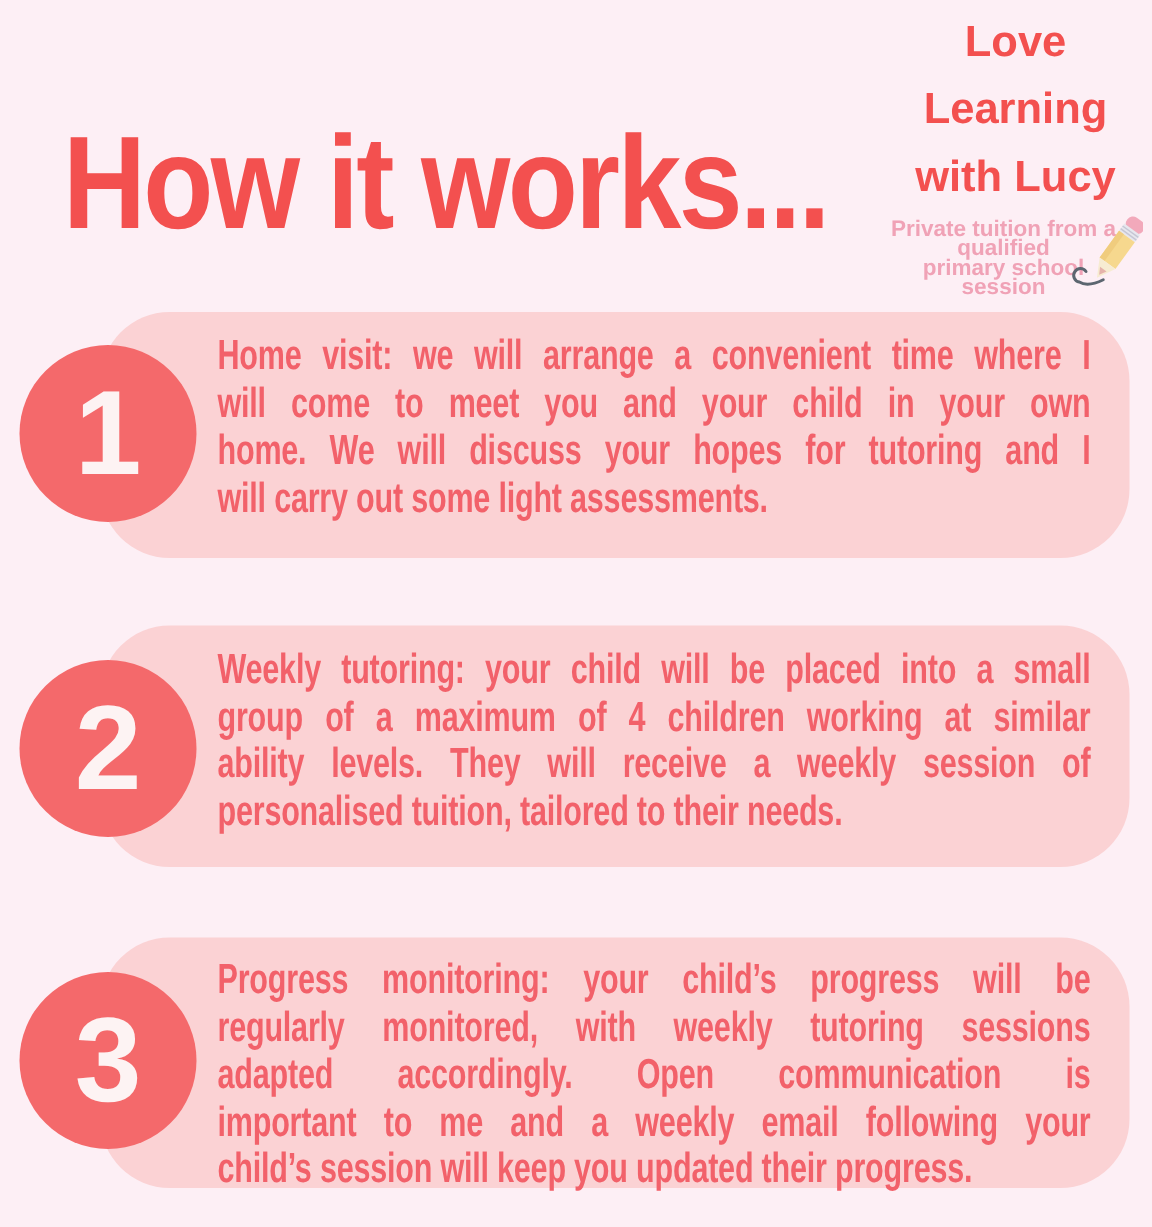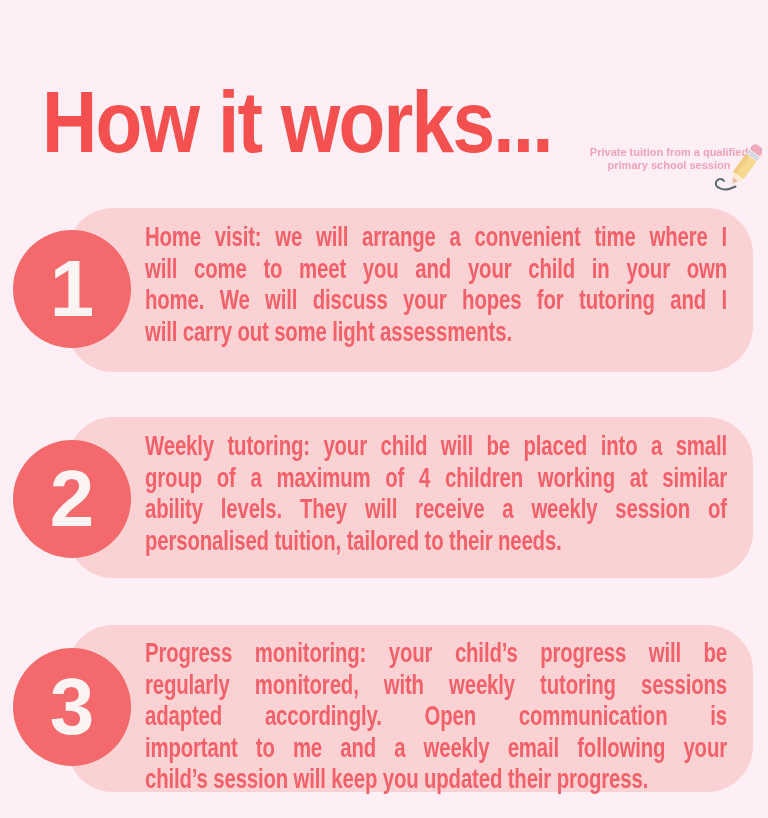--- a/index.html
+++ b/index.html
@@ -43,21 +43,21 @@
   }
 
   .logo-tagline {
     position: absolute;
     left: 586px;
     top: 146px;
     width: 166px;
     text-align: center;
     color: #f0a2b6;
     font-weight: bold;
-    font-size: 11px;
+    font-size: 15px;
     line-height: 13px;
   }
 
   .pencil {
     position: absolute;
     left: 702px;
     top: 140px;
     width: 60px;
     height: 60px;
   }
@@ -112,20 +112,25 @@
   .line { text-align: justify; text-align-last: justify; }
   .line.last { text-align-last: left; }
 </style>
 </head>
 <body>
 
 <div class="poster">
 
   <h1 class="page-title">How it works...</h1>
 
+  <div class="logo">
+    <div>Love</div>
+    <div>Learning</div>
+    <div>with Lucy</div>
+  </div>
   <div class="logo-tagline">
     <div>Private tuition from a qualified</div>
     <div>primary school session</div>
   </div>
 
   <div class="pencil">
     <svg viewBox="0 0 60 60" width="60" height="60">
       <g transform="rotate(36 44 25)">
         <rect x="37.5" y="2" width="13" height="9.5" rx="4.5" fill="#f2a9bb"></rect>
         <rect x="37.5" y="10" width="13" height="6" fill="#e7e7ee"></rect>

